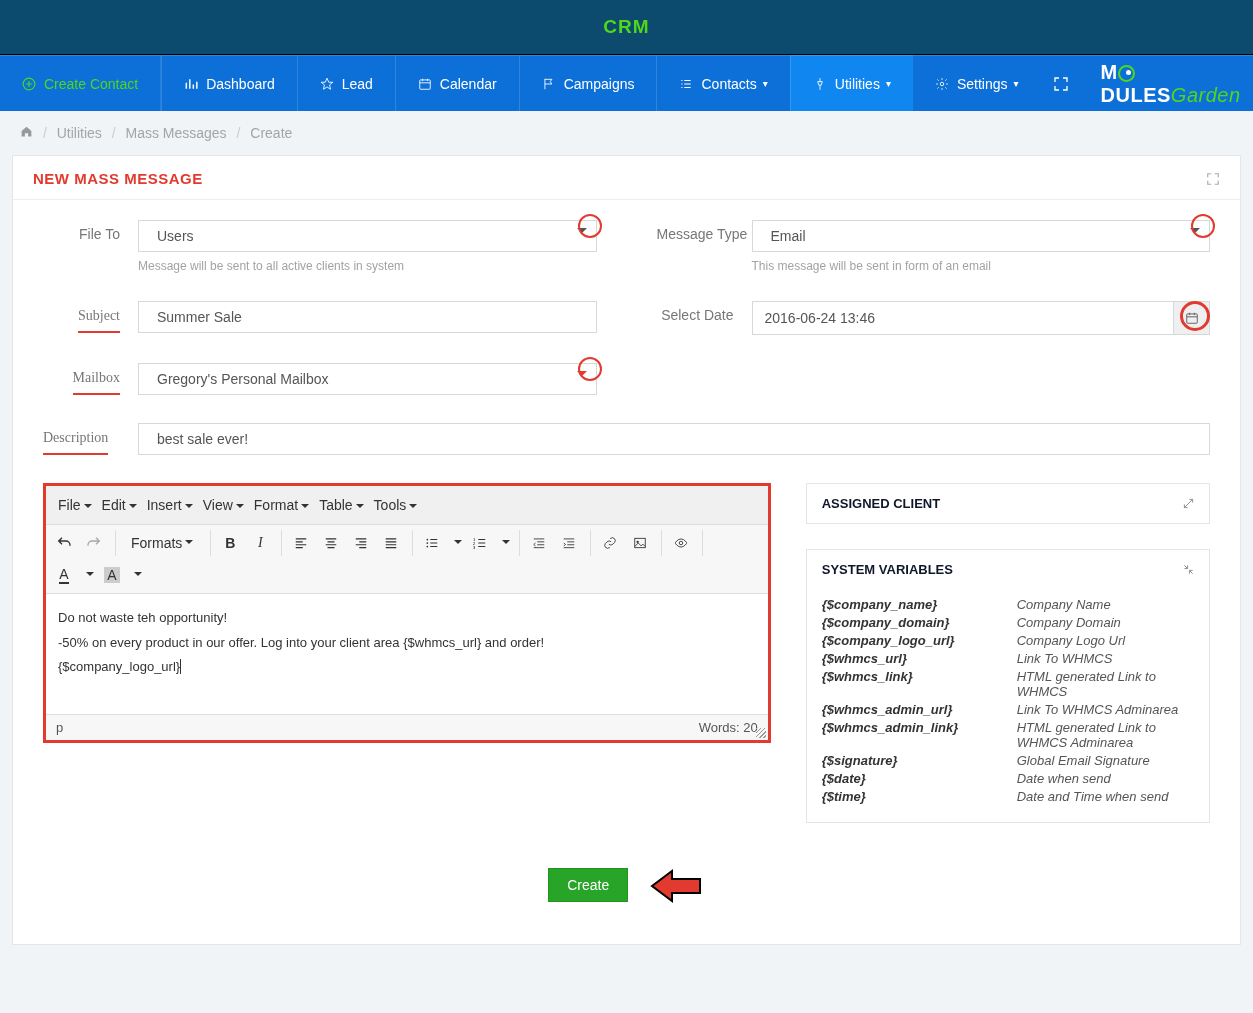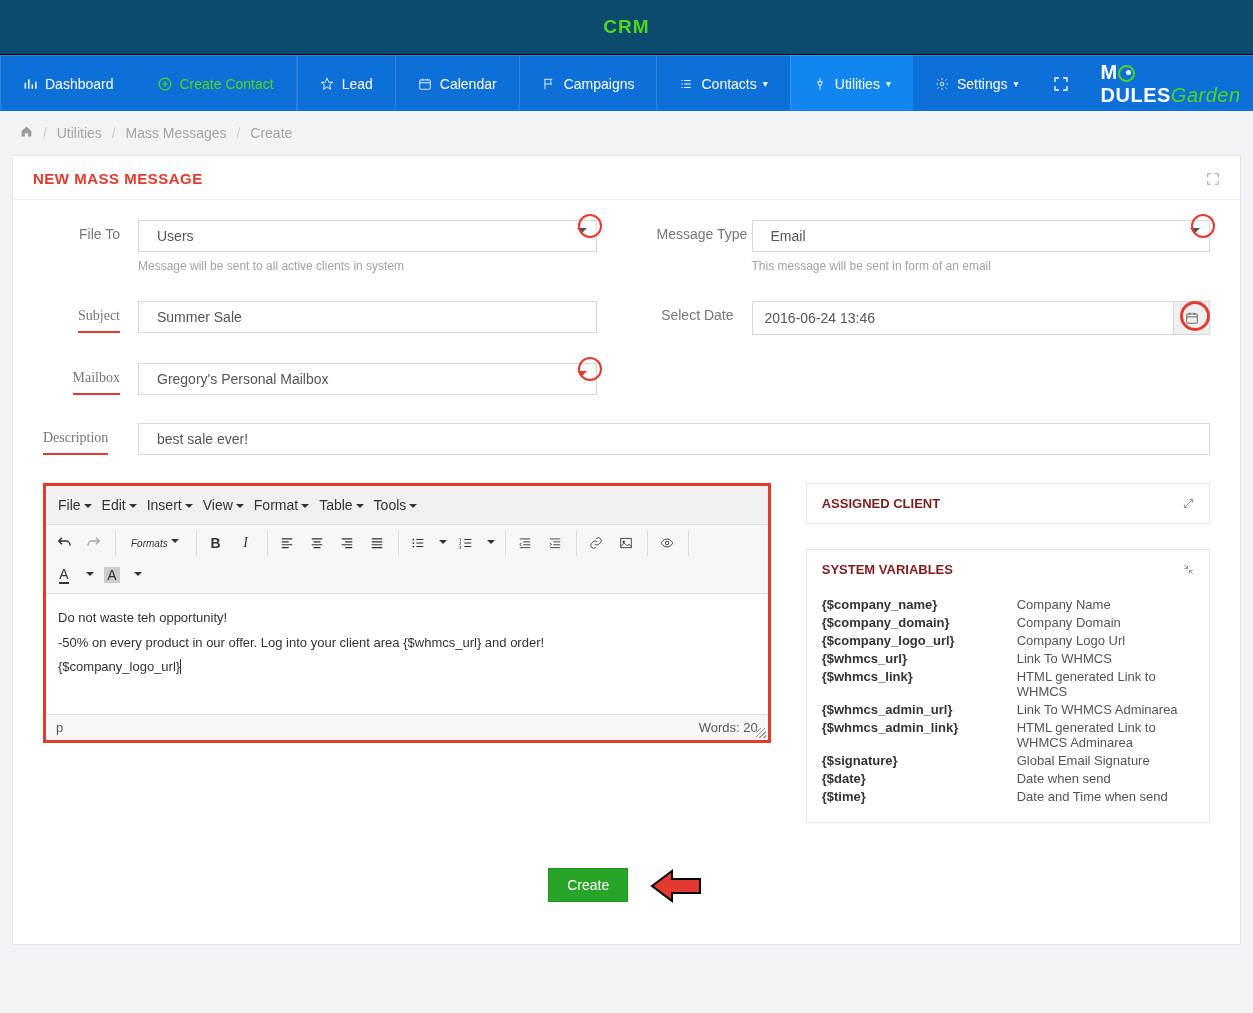--- a/index.html
+++ b/index.html
@@ -58,66 +58,66 @@
 .editor-col { flex: 1.8; }
 .merge-col { flex: 1; }
 .editor-wrap { border: 3px solid #e23a2e; }
 .editor-menubar { background: #f0f0f0; border-bottom: 1px solid #ddd; padding: 6px 8px; display: flex; gap: 2px; }
 .menu-item { padding: 5px 4px; font-size: 14px; color: #333; cursor: pointer; display:flex; align-items:center; }
 .menu-item .caret-dn::after { content: ''; display: inline-block; margin-left: 3px; border: 4px solid transparent; border-top-color: #333; vertical-align: -2px; }
 .editor-toolbar { background: #f7f7f7; border-bottom: 1px solid #ddd; padding: 5px; display: flex; align-items: center; gap: 6px; flex-wrap: wrap; }
 .tb-group { display: flex; align-items: center; border-right: 1px solid #ddd; padding-right: 8px; gap: 4px;}
 .tb-group:last-child { border-right: none; }
 .tb-btn { width: 26px; height: 26px; border: 1px solid transparent; background: transparent; display: flex; align-items: center; justify-content: center; color: #333; cursor: pointer; font-size: 14px; }
-.tb-btn.text { width: auto; padding: 0 8px; font-size: 10px; font-style: italic; }
+.tb-btn.text { width: auto; padding: 0 8px; font-size: 14px; }
 .tb-btn .caret-dn::after { content: ''; display: inline-block; margin-left: 3px; border: 4px solid transparent; border-top-color: #333; }
 .editor-body { background: #fff; padding: 12px; min-height: 120px; font-size: 13px; color: #333; line-height: 1.9; }
 .editor-status { background: #f7f7f7; border-top: 1px solid #ddd; padding: 5px 10px; display: flex; justify-content: space-between; font-size: 13px; color: #555; position:relative; }
 .resizer { position:absolute; right:2px; bottom:2px; width:10px; height:10px; background: repeating-linear-gradient(135deg, #999 0 1px, transparent 1px 3px); }
 
 
 .merge-panel { border: 1px solid #e5e5e5; margin-bottom: 25px; }
-.merge-header { padding: 12px 15px; font-weight: bold; color: #7f1d1d; display: flex; justify-content: space-between; align-items: center; }
+.merge-header { padding: 12px 15px; font-weight: bold; color: #0f172a; display: flex; justify-content: space-between; align-items: center; }
 .merge-body { padding: 8px 15px 15px 15px; }
-.var-row { display: flex; margin-bottom: 3px; font-size: 13px; }
+.var-row { display: flex; margin-bottom: 3px; font-size: 13px; font-style: italic; }
 .var-key { flex: 1.1; font-weight: bold; color: #333; }
 .var-desc { flex: 1; color: #555; }
 
 
 .create-row { text-align: center; padding: 20px 0 30px 0; position: relative; }
 .btn-create { background: #28a528; color: #fff; border: 1px solid #20961f; padding: 8px 18px; font-size: 14px; cursor: pointer; }
 .arrow-left { display: inline-block; vertical-align: middle; margin-left: 18px; position: relative; }
 .arrow-left svg { display:block; }
 
 svg { display: block; }
 </style>
 </head>
 <body>
 
 <div class="banner">
   <span class="banner-title">CRM</span>
 </div>
 
 <div class="nav">
-  <div class="nav-item sep">
-    <span class="icon">
-        <svg width="14" height="14" viewBox="0 0 24 24">
-          <path d="M4 20V10M10 20V4M16 20v-7M22 20v-12" stroke="#fff" stroke-width="2.5"></path>
-        </svg>
-      </span>
-    <span>Dashboard</span>
-  </div>
   <div class="nav-item create">
     <span class="icon">
       <svg width="14" height="14" viewBox="0 0 24 24">
           <circle cx="12" cy="12" r="10" fill="none" stroke="#4fd71a" stroke-width="2"></circle>
           <path d="M12 7v10M7 12h10" stroke="#4fd71a" stroke-width="2"></path>
         </svg>
     </span>
     <span>Create Contact</span>
+  </div>
+  <div class="nav-item sep">
+    <span class="icon">
+        <svg width="14" height="14" viewBox="0 0 24 24">
+          <path d="M4 20V10M10 20V4M16 20v-7M22 20v-12" stroke="#fff" stroke-width="2.5"></path>
+        </svg>
+      </span>
+    <span>Dashboard</span>
   </div>
   <div class="nav-item sep">
     <span class="icon">
         <svg width="14" height="14" viewBox="0 0 24 24">
           <path d="M12 2l3 7h7l-5.5 4.5L18 21l-6-4-6 4 1.5-7.5L2 9h7z" fill="none" stroke="#fff" stroke-width="1.5"></path>
         </svg>
       </span>
     <span>Lead</span>
   </div>
   <div class="nav-item sep">

